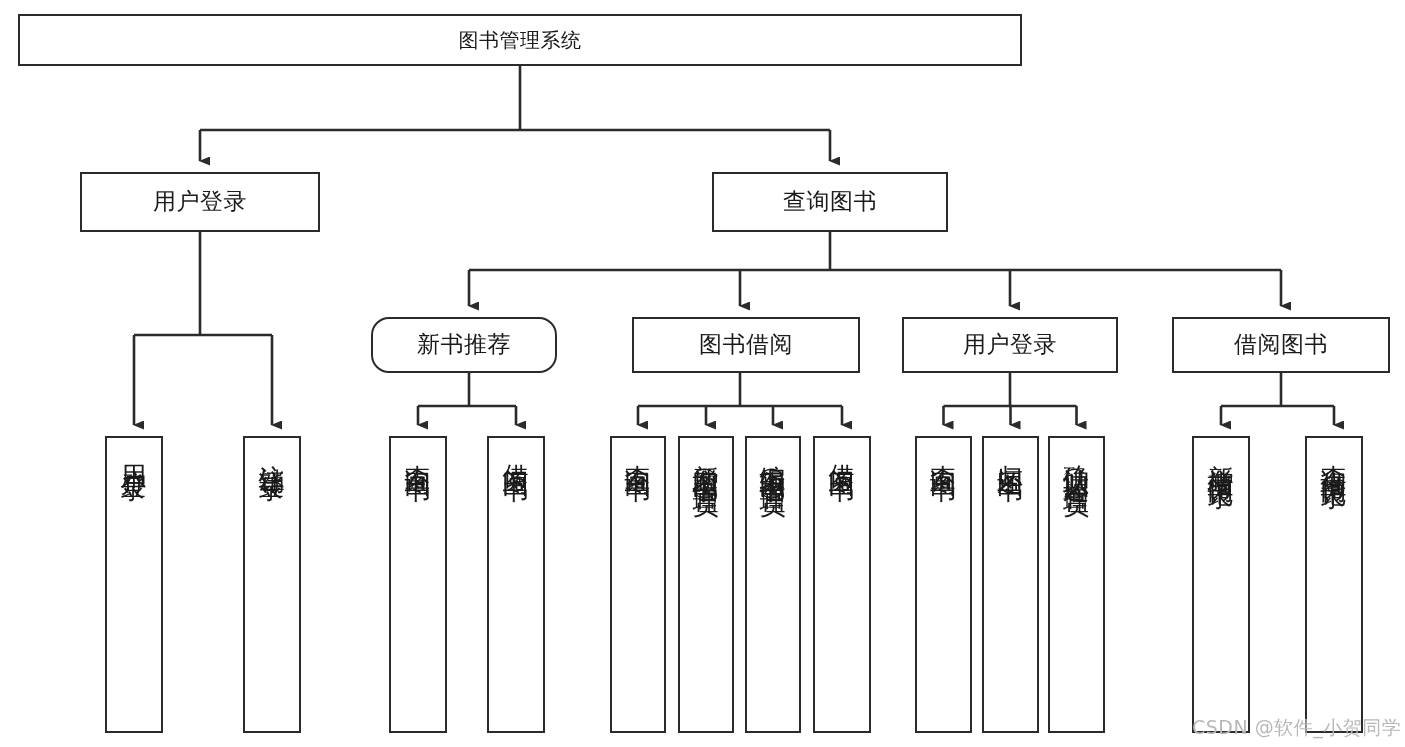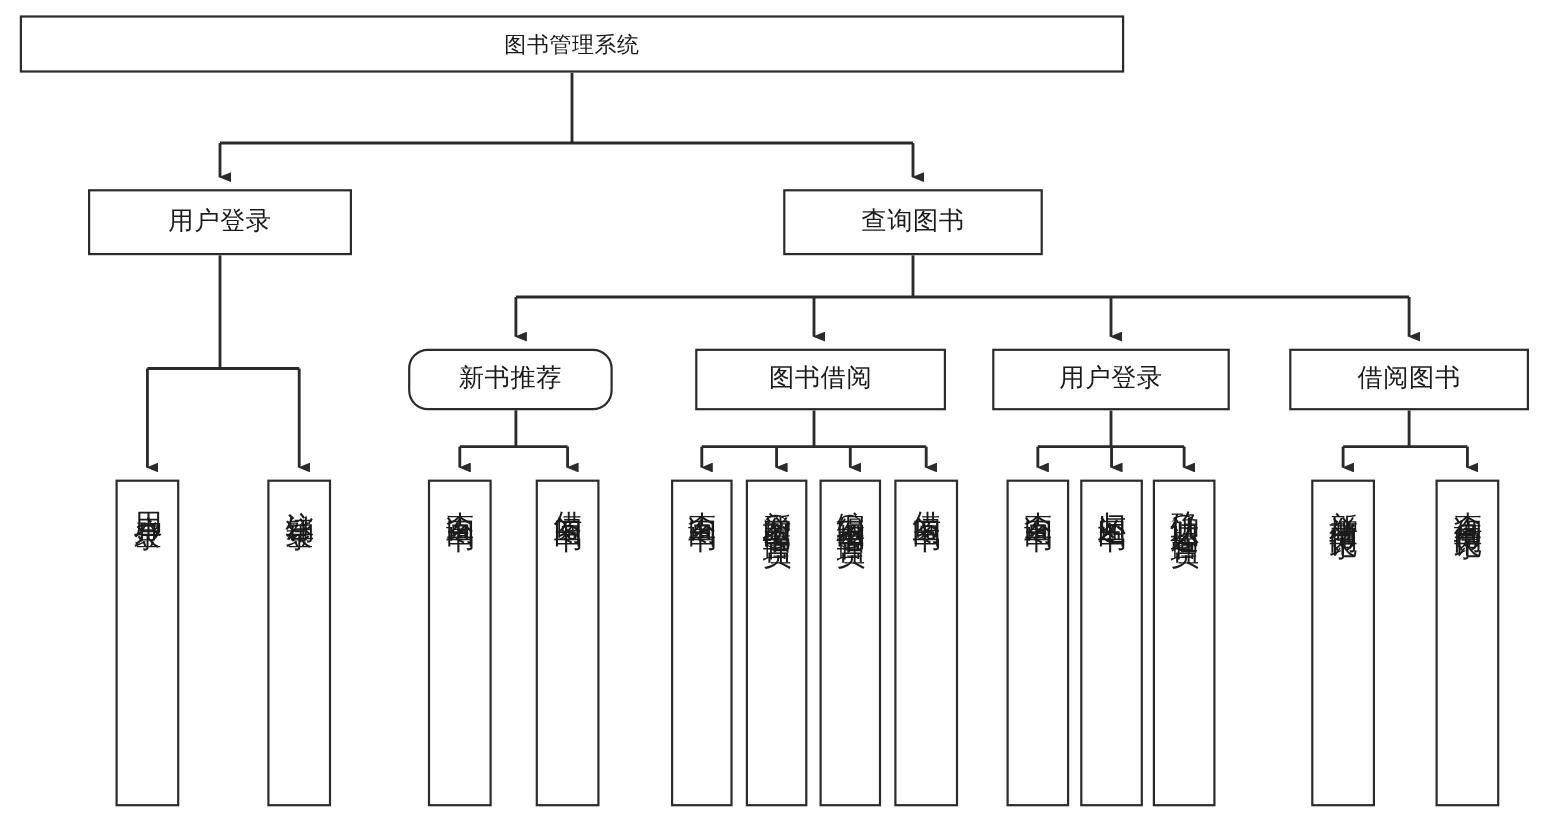--- a/index.html
+++ b/index.html
@@ -166,13 +166,14 @@
       <div class="node vert" style="left: 1048px; top: 436px; width: 57px; height: 297px;">
         <span class="label">确认归还（管理员）</span>
       </div>
       <div class="node vert" style="left: 1192px; top: 436px; width: 58px; height: 297px;">
         <span class="label">新增借阅记录</span>
       </div>
       <div class="node vert" style="left: 1305px; top: 436px; width: 58px; height: 297px;">
         <span class="label">查询借阅记录</span>
       </div>
     </div>
+  <div class="watermark" style="left: 1192px; top: 715px;">CSDN @软件_小贺同学</div>
 </div>
 
 </body></html>

